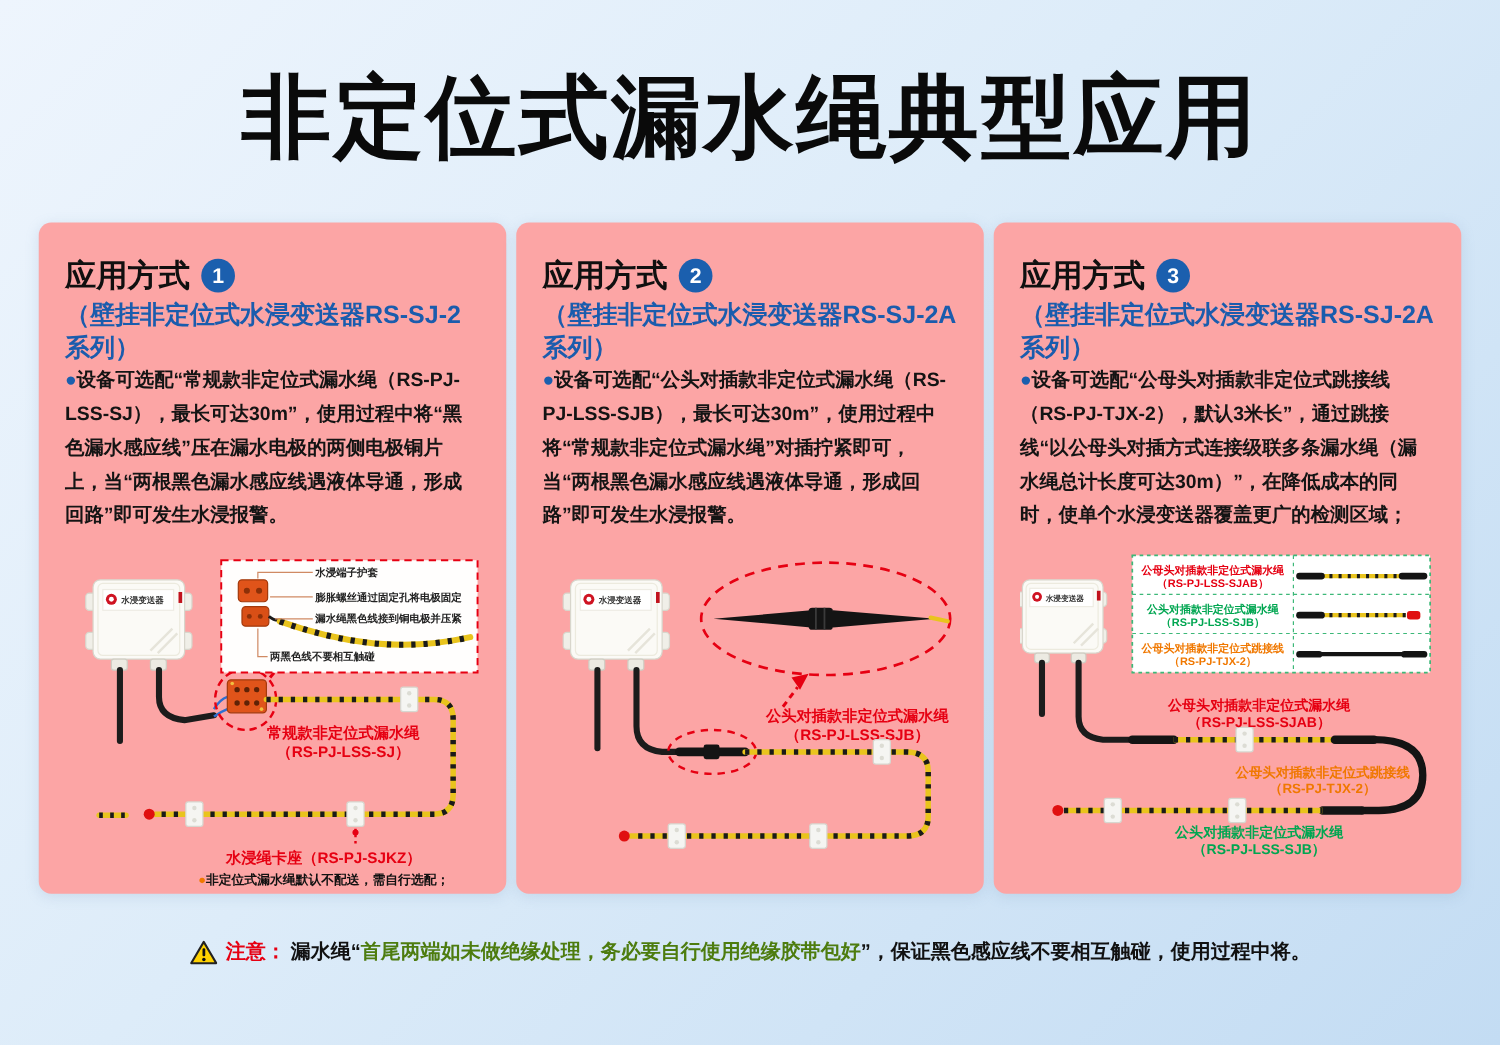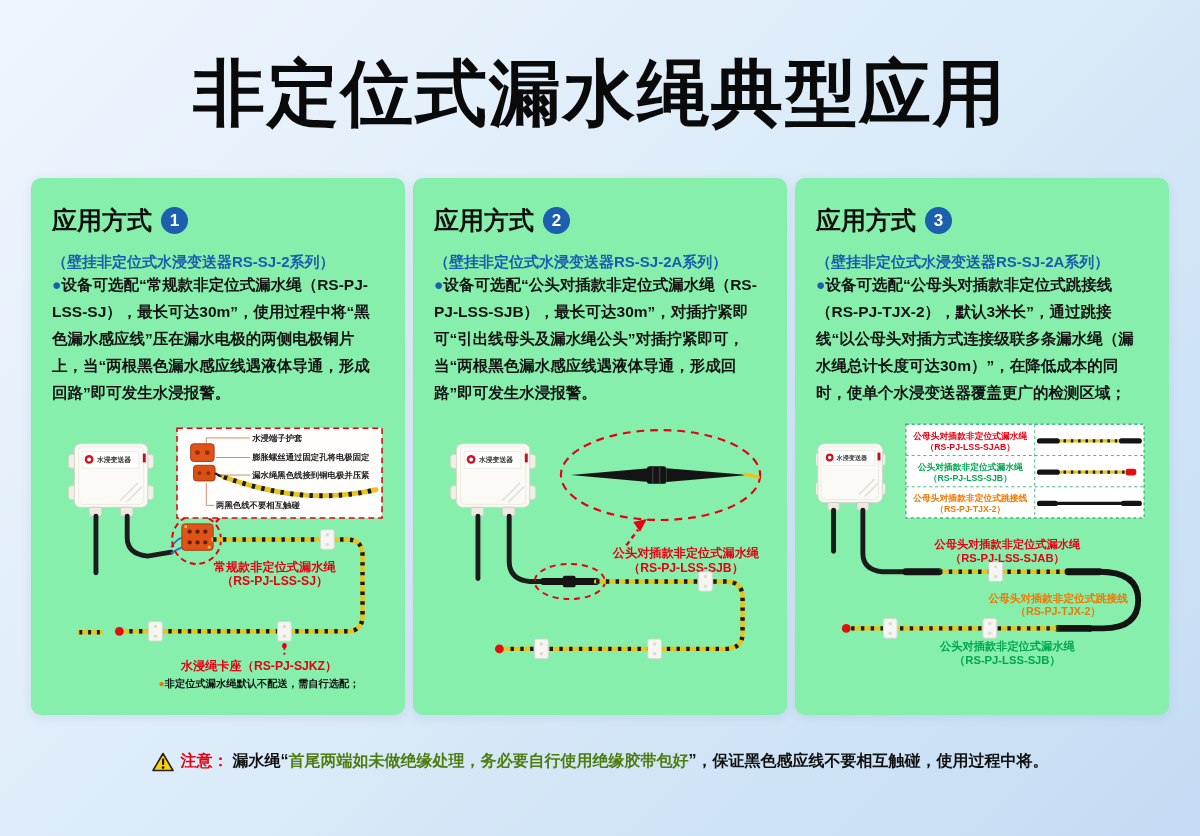--- a/index.html
+++ b/index.html
@@ -9,32 +9,32 @@
     background:linear-gradient(135deg,#eef5fd 0%,#ddecf9 45%,#c3dcf3 100%);
     overflow:hidden;
   }
   .page { width:1200px; height:836px; position:relative; }
   .main-title {
     text-align:center; padding-top:46px;
     font-size:72px; font-weight:900; color:#0a0a0a; letter-spacing:2px;
   }
   .cards { display:flex; gap:8px; margin:36px 31px 0 31px; height:537px; }
   .card {
-    flex:1; background:#86efac; border-radius:10px;
+    flex:1; background:#fca5a5; border-radius:10px;
     box-shadow:0 2px 10px rgba(110,145,185,.18);
     padding:26px 21px 0 21px; position:relative; overflow:hidden;
   }
   .card-head { display:flex; align-items:center; gap:9px; }
   .card-head .h-text { font-size:25px; font-weight:900; color:#101010; }
   .num-badge {
     width:27px; height:27px; border-radius:50%; background:#1b5fae;
     color:#fff; font-size:17px; font-weight:bold;
     display:flex; align-items:center; justify-content:center;
   }
-  .card-series { margin-top:16px; font-size:15px; font-weight:bold; color:#1a5cad; }
+  .card-series { margin-top:1px; font-size:20px; font-weight:bold; color:#1a5cad; }
   .card-body { font-size:15.5px; line-height:1.74; color:#141414; font-weight:600; }
   .card-body .bullet { color:#1b5fae; }
   .diagram { width:100%; height:300px; margin-top:4px; display:block; }
   svg text { font-family:"Liberation Sans","DejaVu Sans",sans-serif; }
   .footer-note {
     margin-top:36px; display:flex; align-items:center; justify-content:center;
     font-size:16px; font-weight:600; color:#111;
   }
   .footer-note .warn { color:#e60012; font-weight:bold; margin:0 4px 0 7px; }
   .footer-note .red { color:#4d7c0f; font-weight:bold;text-align:center; }
@@ -147,21 +147,21 @@
         <text x="212" y="279" font-size="10.5" font-weight="bold" text-anchor="middle"><tspan fill="#f07800">●</tspan><tspan fill="#111">非定位式漏水绳默认不配送，需自行选配；</tspan></text>
       </svg>
     </div>
 
     <div class="card">
       <div class="card-head">
         <span class="h-text">应用方式</span>
         <span class="num-badge">2</span>
       </div>
       <div class="card-series">（壁挂非定位式水浸变送器RS-SJ-2A系列）</div>
-      <div class="card-body"><span class="bullet">●</span><span>设备可选配“公头对插款非定位式漏水绳（RS-PJ-LSS-SJB），最长可达30m”，对插拧紧即可“引出线母头及漏水绳公头”对插拧紧即可，当“两根黑色漏水感应线遇液体导通，形成回路”即可发生水浸报警。</span></div>
+      <div class="card-body"><span class="bullet">●</span><span>设备可选配“公头对插款非定位式漏水绳（RS-PJ-LSS-SJB），最长可达30m”，使用过程中将“常规款非定位式漏水绳”对插拧紧即可，当“两根黑色漏水感应线遇液体导通，形成回路”即可发生水浸报警。</span></div>
 
       <svg class="diagram" viewBox="0 0 340 300">
 
         <g>
           <rect x="17" y="41" width="9" height="14" rx="3" fill="#f0efe8" stroke="#d8d6cc"></rect>
           <rect x="95" y="41" width="9" height="14" rx="3" fill="#f0efe8" stroke="#d8d6cc"></rect>
           <rect x="17" y="73" width="9" height="14" rx="3" fill="#f0efe8" stroke="#d8d6cc"></rect>
           <rect x="95" y="73" width="9" height="14" rx="3" fill="#f0efe8" stroke="#d8d6cc"></rect>
           <rect x="23" y="30" width="75" height="65" rx="6" fill="#fbfaf6" stroke="#d8d6cc"></rect>
           <rect x="27" y="33" width="67" height="59" rx="4" fill="none" stroke="#eceade"></rect>

